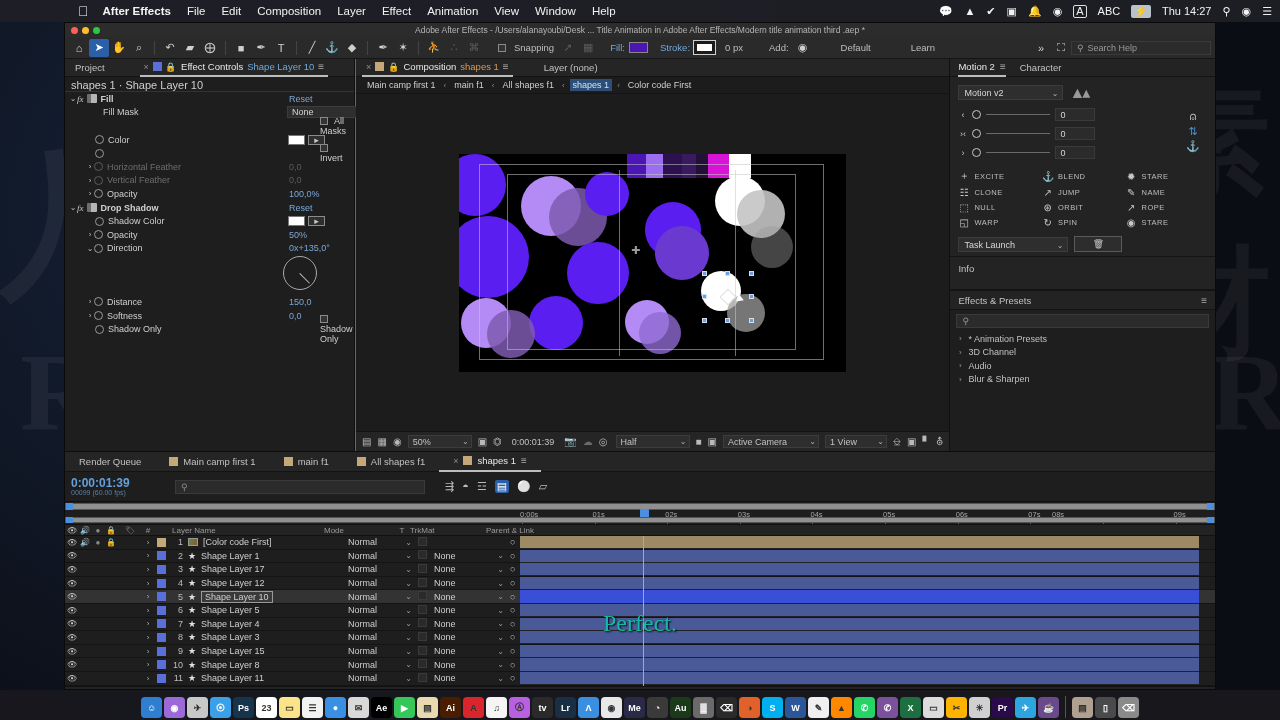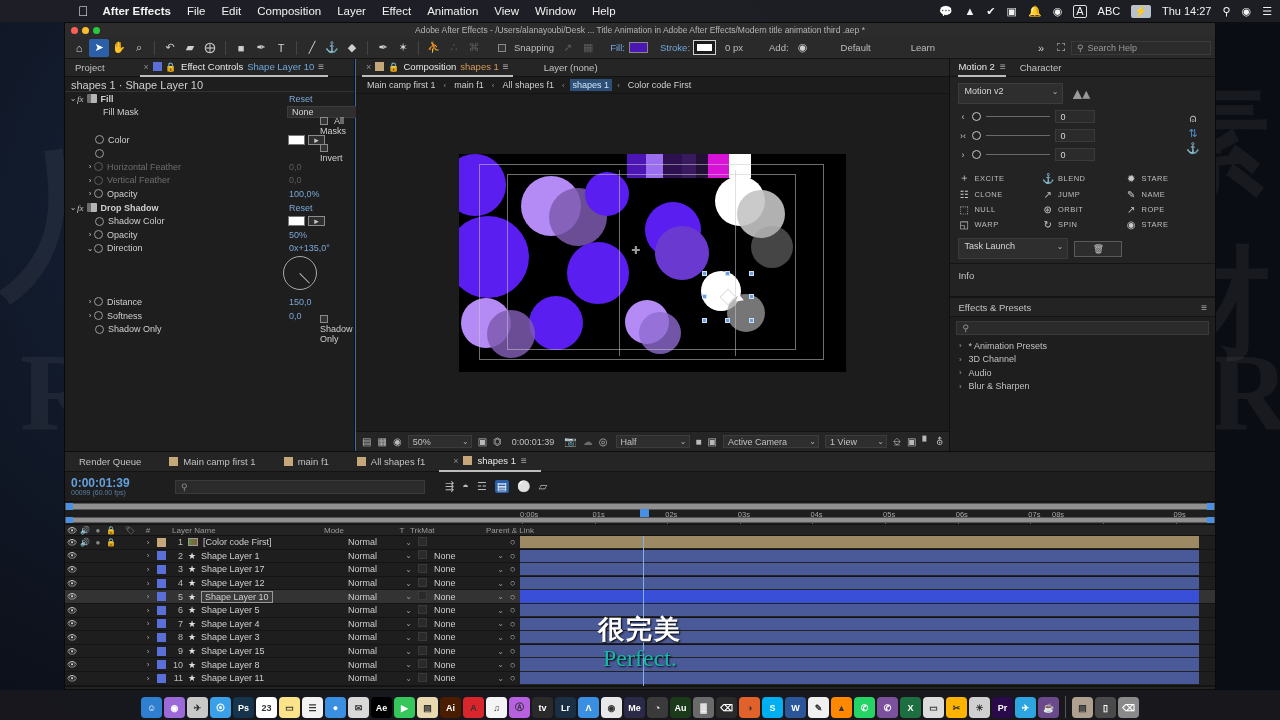--- a/index.html
+++ b/index.html
@@ -123,21 +123,21 @@
   .fsel .ddcaret{ right:2px; top:1px;}
 
   
   #right{ width:340px; background:#1e1e1e; display:flex; flex-direction:column;}
   #motion{ background:#232323; }
   .m-tabs{ height:18px; display:flex; align-items:center; gap:14px; padding:0 8px;
      font-size:9.5px; color:#c2c2c2; border-bottom:1px solid #141414;}
   .m-tabs .t.active{ color:#e8e8e8; border-bottom:2px solid #bdbdbd; height:18px; display:flex;align-items:center;gap:5px;}
   .m-body{ padding:6px 8px 4px;}
   .mrow{ display:flex; align-items:center; gap:6px; margin-bottom:6px;}
-  .msel{ width:105px;height:21px;background:#2e2e2e;border:1px solid #3c3c3c;
+  .msel{ width:105px;height:15px;background:#2e2e2e;border:1px solid #3c3c3c;
      font-size:9px;color:#d6d6d6;padding-left:5px;line-height:14px;position:relative;}
   .slrow{ display:flex; align-items:center; gap:5px; margin-bottom:6px;}
   .slrow .ar{ width:9px;color:#c8c8c8;font-size:9px;text-align:center;}
   .knob{ width:9px;height:9px;border:1.3px solid #c8c8c8;border-radius:50%;}
   .track{ width:64px;height:1px;background:#6a6a6a;}
   .numbox{ width:40px;height:13px;background:#2b2b2b;border:1px solid #3a3a3a;
      color:#d8d8d8; font-size:9px; text-align:left; padding-left:4px; line-height:12px;}
   .mgrid{ display:grid; grid-template-columns:repeat(3,1fr); gap:4px 2px; margin-top:4px;}
   .mbtn{ display:flex;align-items:center;gap:4px; font-size:7.5px; color:#bdbdbd;
      letter-spacing:.5px;}
@@ -1148,21 +1148,20 @@
     <div id="tlfoot">
       <span>▣</span>
       <span style="color:#4a90c8">▣</span>
       <span>▦</span>
       <span class="center">Toggle Switches / Modes</span>
     </div>
   </div>
 </div>
 
 <div id="subs">
-  <div class="cn">很完美</div>
   <div class="en">Perfect.</div>
 </div>
 
 <div id="dock">
     <span class="dicon" style="background: rgb(47, 127, 208); color: rgb(255, 255, 255);">☺</span>
     <span class="dicon" style="background: rgb(155, 106, 216); color: rgb(255, 255, 255);">◉</span>
     <span class="dicon" style="background: rgb(200, 200, 200); color: rgb(51, 51, 51);">✈</span>
     <span class="dicon" style="background: rgb(58, 160, 232); color: rgb(255, 255, 255);">⦿</span>
     <span class="dicon" style="background: rgb(22, 53, 77); color: rgb(255, 255, 255);">Ps</span>
     <span class="dicon" style="background: rgb(255, 255, 255); color: rgb(51, 51, 51);">23</span>

